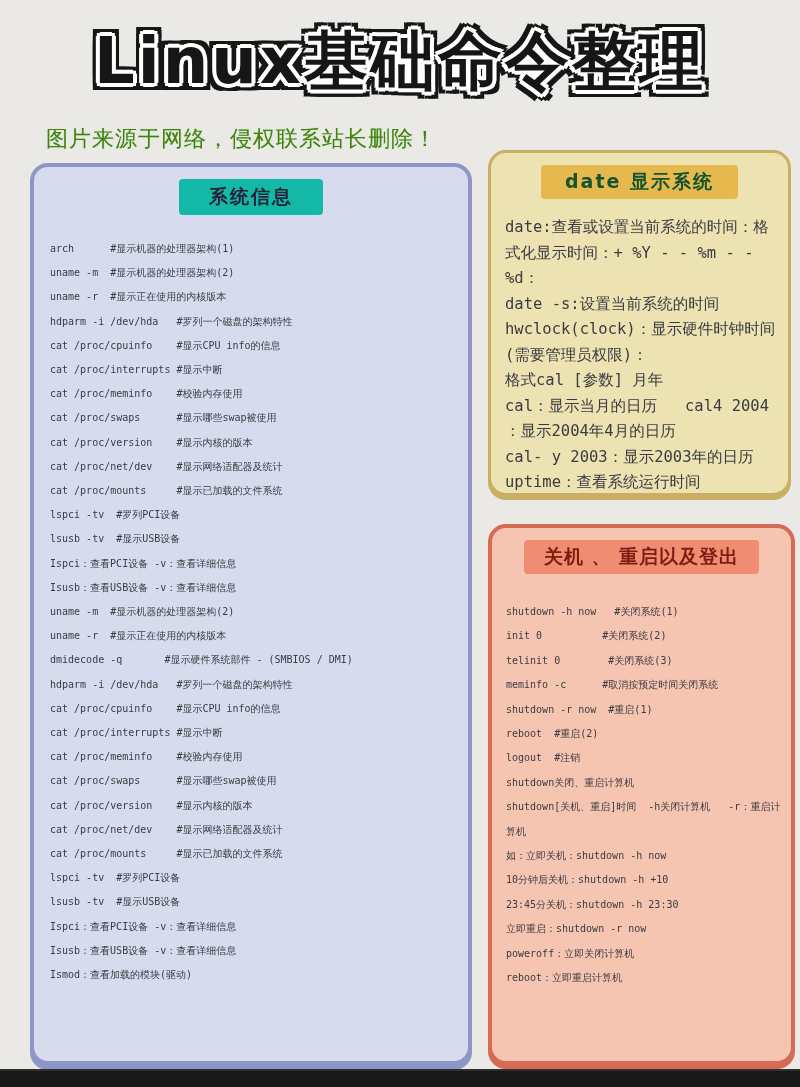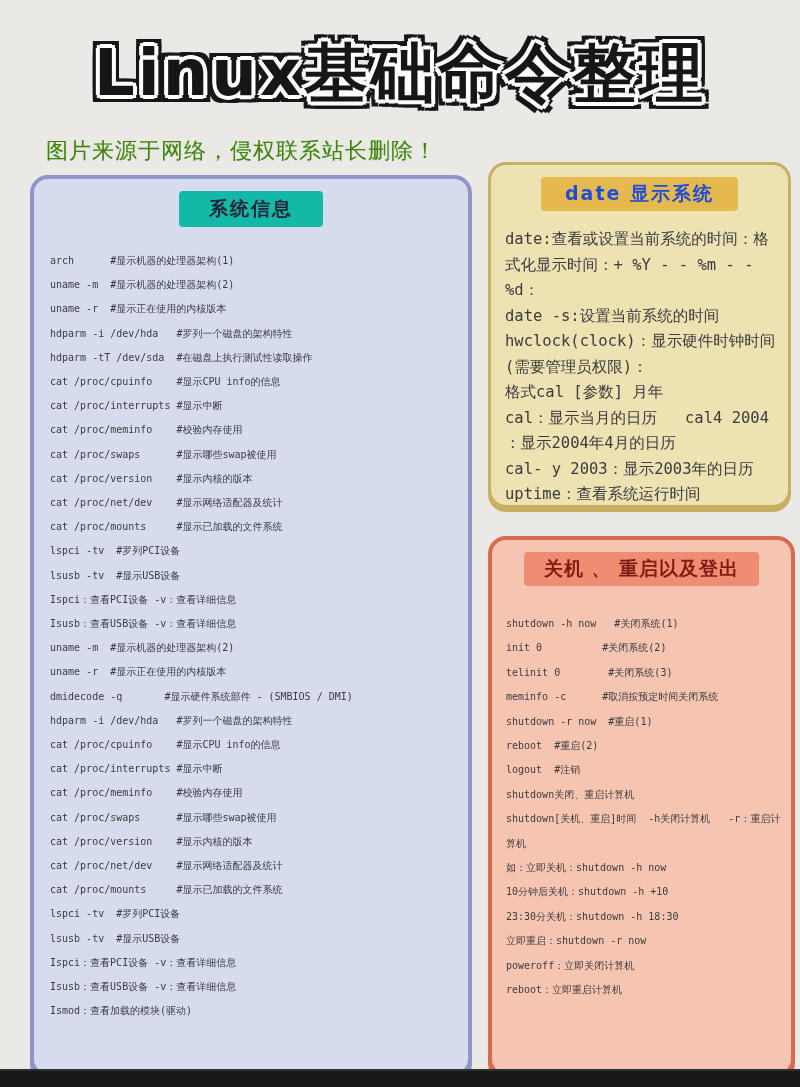--- a/index.html
+++ b/index.html
@@ -2,21 +2,21 @@
 <html><head>
 <meta charset="utf-8">
 <style>
   html,body { margin:0; padding:0; }
   body {
     width:800px; height:1087px;
     background:#ebe9e6;
     font-family:"DejaVu Sans", sans-serif;
     position:relative; overflow:hidden;
   }
-  .stage { position:absolute; inset:0;margin-top:12px; }
+  .stage { position:absolute; inset:0; }
 
   
   .title {
     position:absolute; top:18px; left:0; width:100%;
     text-align:center;
     font-size:64px; font-weight:900; letter-spacing:3px;
     color:#161616;
     font-family:"DejaVu Sans", sans-serif;
     text-shadow:
       -3px -3px 0 #ffffff, 3px -3px 0 #ffffff, -3px 3px 0 #ffffff, 3px 3px 0 #ffffff,
@@ -58,21 +58,21 @@
 
   .ribbon {
     display:block; width:fit-content;
     margin:12px auto 0 auto;
     padding:5px 30px;
     border-radius:4px;
     font-weight:bold; font-size:19px; letter-spacing:2px;
     font-family:"DejaVu Sans", sans-serif;
   }
   .ribbon-left  { background:#14b8a6; color:#23233a; }
-  .ribbon-date  { background:#e6b94f; color:#1d4ed8; padding:4px 24px; }
+  .ribbon-date  { background:#e6b94f; color:#14532d; padding:4px 24px; }
   .ribbon-shutdown { background:#ef8c72; color:#7c1d12; padding:4px 20px; letter-spacing:1px; }
 
   .lines {
     margin:0; padding:0;
   }
   .panel-left  .lines { padding:22px 14px 0 16px; }
   .panel-date  .lines { padding:16px 10px 0 14px; }
   .panel-shutdown .lines { padding:26px 10px 0 14px; }
 
   .cmd-line {
@@ -106,21 +106,20 @@
     <div class="lines">
 
         <div class="cmd-line">arch      #显示机器的处理器架构(1)</div>
 
         <div class="cmd-line">uname -m  #显示机器的处理器架构(2)</div>
 
         <div class="cmd-line">uname -r  #显示正在使用的内核版本</div>
 
         <div class="cmd-line">hdparm -i /dev/hda   #罗列一个磁盘的架构特性</div>
 
-        <div class="cmd-line">hdparm -tT /dev/sda  #在磁盘上执行测试性读取操作</div>
 
         <div class="cmd-line">cat /proc/cpuinfo    #显示CPU info的信息</div>
 
         <div class="cmd-line">cat /proc/interrupts #显示中断</div>
 
         <div class="cmd-line">cat /proc/meminfo    #校验内存使用</div>
 
         <div class="cmd-line">cat /proc/swaps      #显示哪些swap被使用</div>
 
         <div class="cmd-line">cat /proc/version    #显示内核的版本</div>
@@ -212,21 +211,21 @@
         <div class="cmd-line">logout  #注销</div>
 
         <div class="cmd-line">shutdown关闭、重启计算机</div>
 
         <div class="cmd-line">shutdown[关机、重启]时间  -h关闭计算机   -r：重启计算机</div>
 
         <div class="cmd-line">如：立即关机：shutdown -h now</div>
 
         <div class="cmd-line">10分钟后关机：shutdown -h +10</div>
 
-        <div class="cmd-line">23:30分关机：shutdown -h 18:30</div>
+        <div class="cmd-line">23:45分关机：shutdown -h 23:30</div>
 
         <div class="cmd-line">立即重启：shutdown -r now</div>
 
         <div class="cmd-line">poweroff：立即关闭计算机</div>
 
         <div class="cmd-line">reboot：立即重启计算机</div>
       </div>
   </div>
 
   <div class="bottom-bar"></div>

